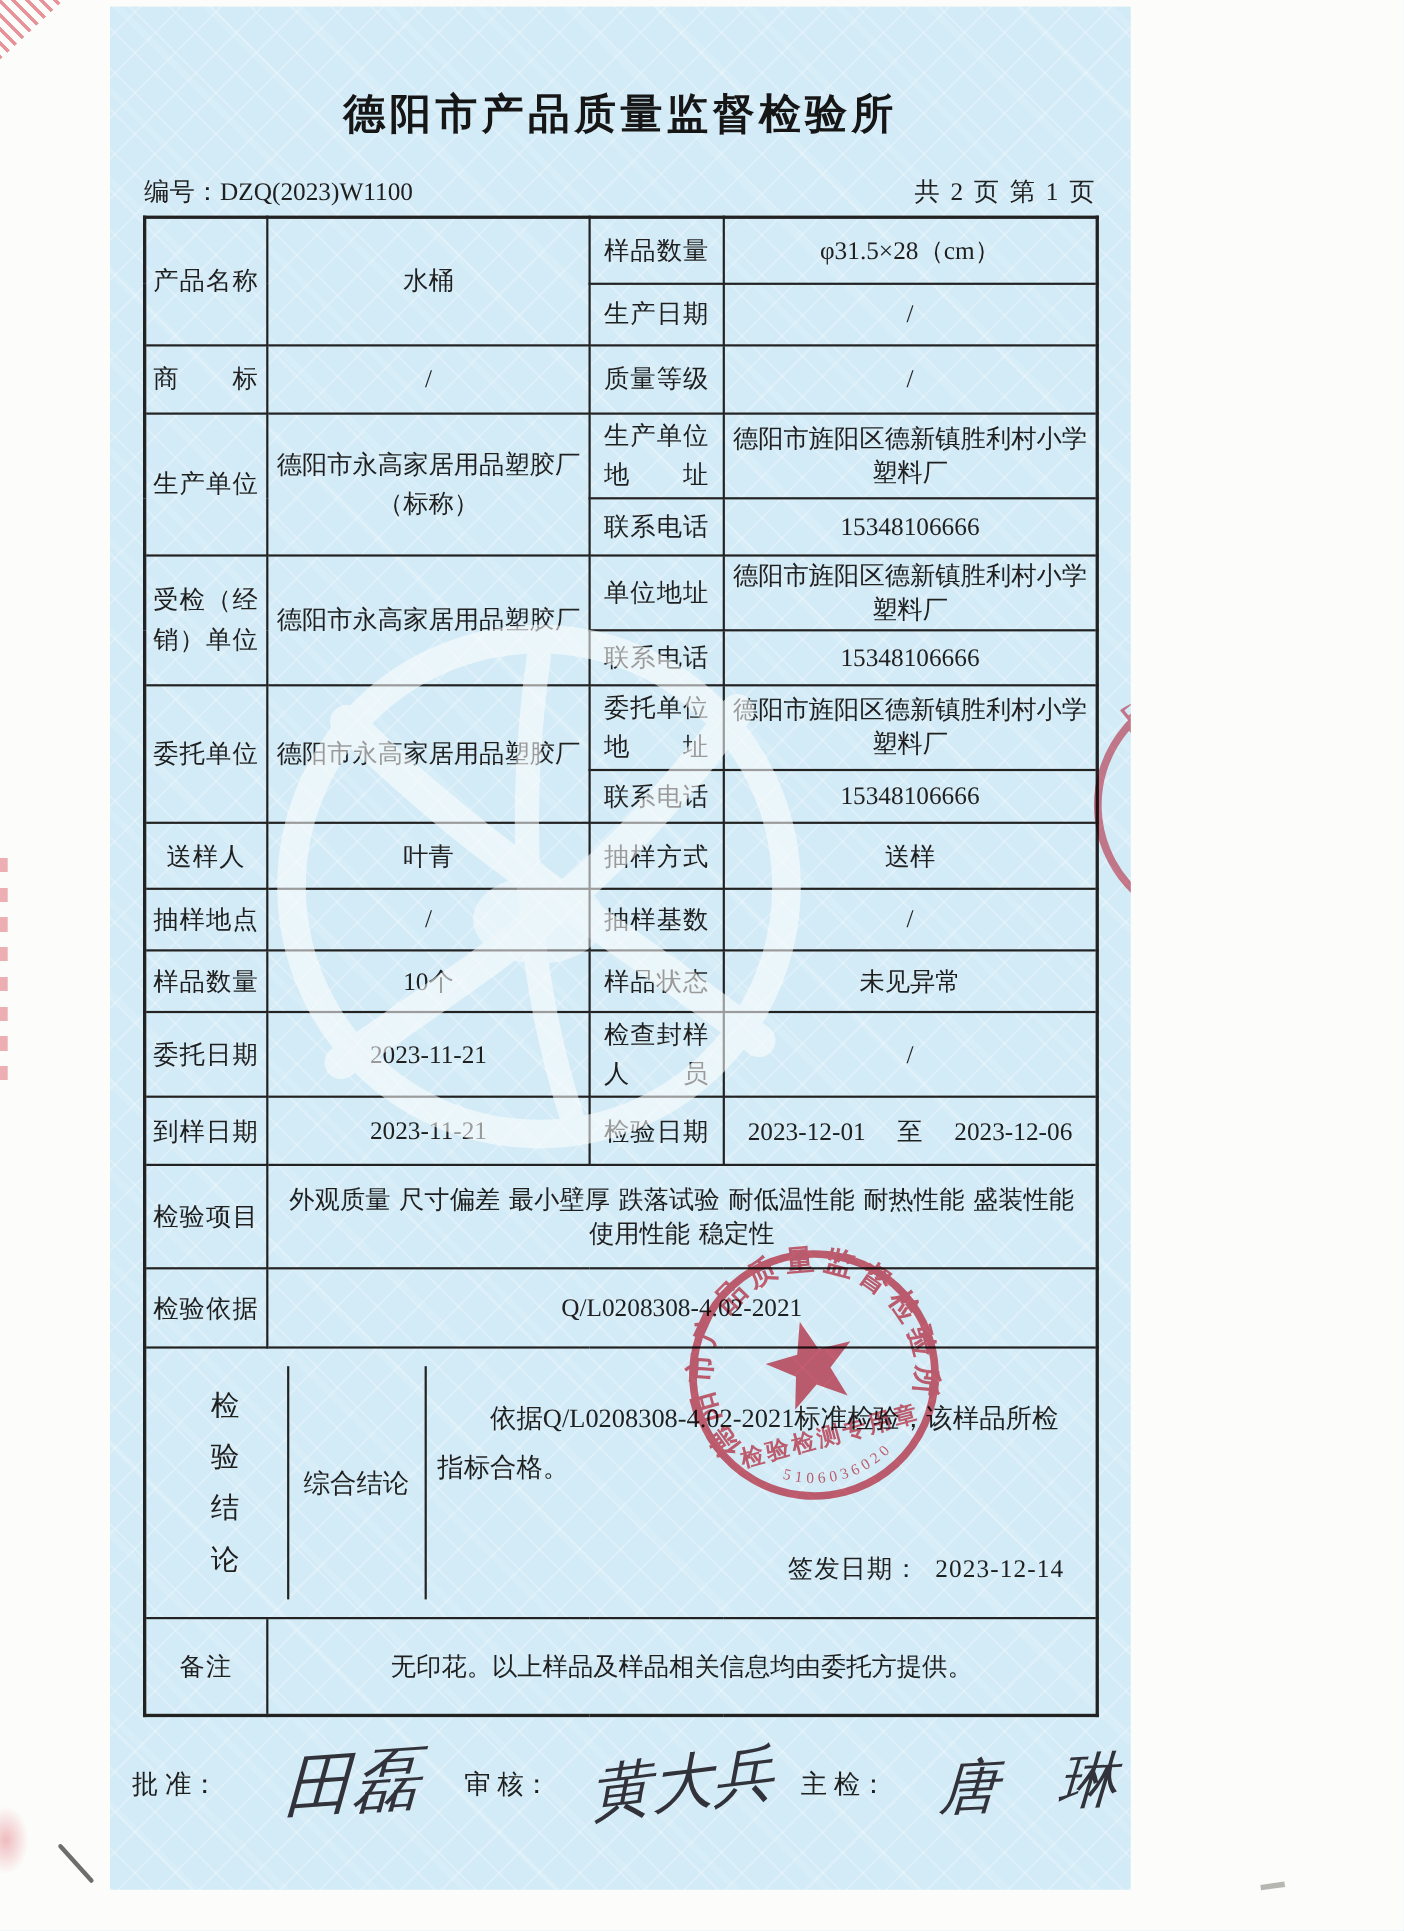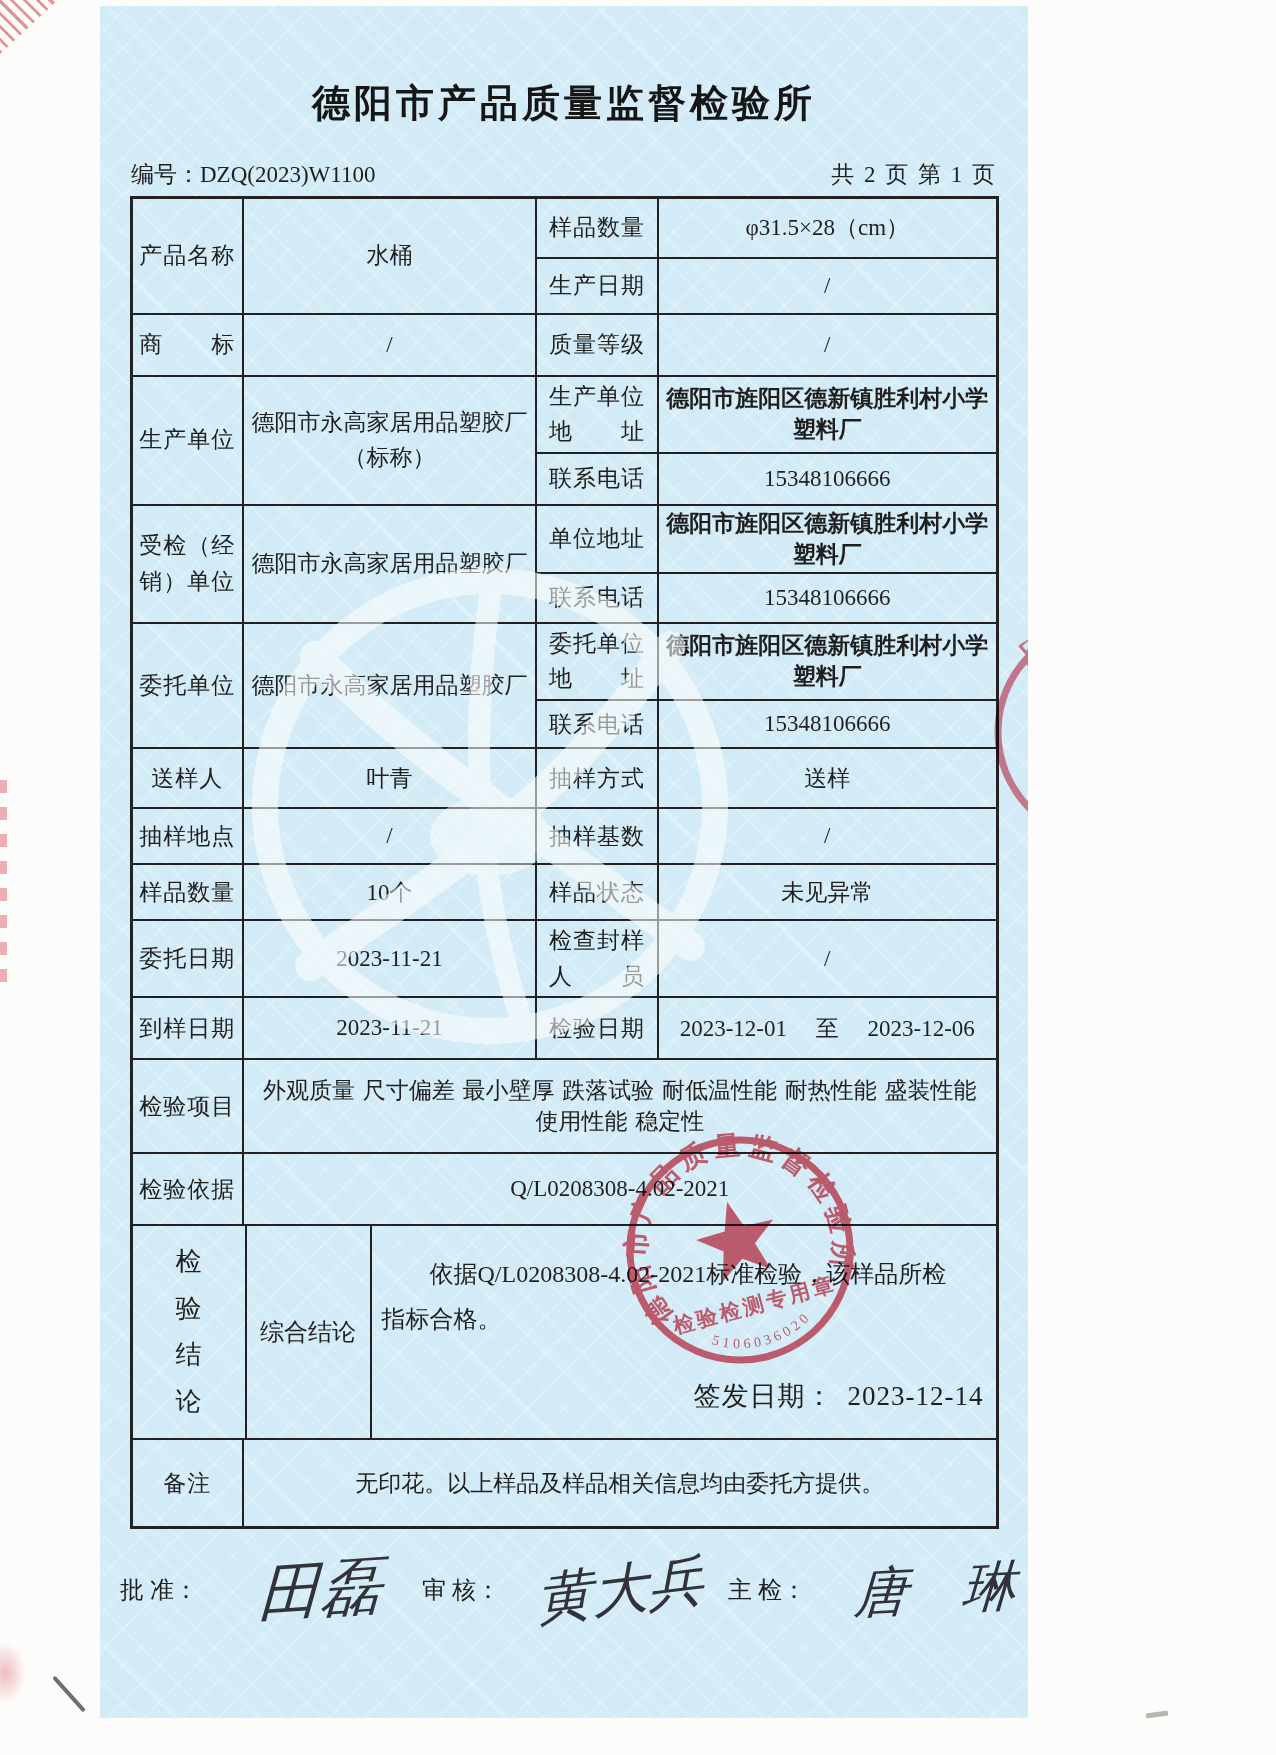--- a/index.html
+++ b/index.html
@@ -35,41 +35,41 @@
   table.report{
     width:866px;margin:0 auto;border-collapse:collapse;table-layout:fixed;
     border:3px solid #222;
   }
   table.report td{
     border:2px solid #222;text-align:center;vertical-align:middle;
     font-size:23px;padding:2px 4px;overflow:hidden;
   }
   td.lbl{font-size:24px;letter-spacing:1px;}
   .multi{white-space:pre-line;line-height:1.55;}
-  .addr{font-size:19px;font-weight:bold;}
+  .addr{font-size:19px;}
   .left{text-align:left;padding-left:10px;}
   .items-cell{font-size:20px;text-align:left;padding:4px 4px;word-spacing:2px;margin-top:33px;}
   
   .conc-wrap{display:flex;height:212px;align-items:stretch;}
   .conc-label{
     width:112px;border-right:2px solid #222;display:flex;align-items:center;justify-content:center;
   }
   .conc-label span{
     display:block;width:30px;font-size:26px;line-height:1.8;word-break:break-all;
     letter-spacing:0;text-align:center;
   }
   .conc-sub{
     width:123px;border-right:2px solid #222;display:flex;align-items:center;justify-content:center;
     font-size:24px;
   }
   .conc-content{flex:1;position:relative;text-align:left;}
   .conc-text{
     width:566px;margin:26px 0 0 10px;font-size:24px;line-height:1.85;text-indent:2em;
   }
-  .issue-line{position:absolute;right:12px;bottom:24px;font-size:27px;letter-spacing:1px;}
+  .issue-line{position:absolute;right:12px;bottom:12px;font-size:23px;letter-spacing:1px;}
   .issue-line .d{margin-left:14px;}
   
   .foot{
     width:960px;margin:30px auto 0;display:flex;align-items:center;font-size:24px;
     padding-left:20px;box-sizing:border-box;
   }
   .sig{
     font-style:italic;color:#32323a;transform:rotate(-5deg);display:inline-block;
     line-height:1;white-space:nowrap;
   }
@@ -214,21 +214,21 @@
     </tr>
     <tr style="height:94px">
       <td class="lbl">检验项目</td>
       <td class="items-cell" colspan="3">外观质量 尺寸偏差 最小壁厚 跌落试验 耐低温性能 耐热性能 盛装性能 使用性能 稳定性</td>
     </tr>
     <tr style="height:72px">
       <td class="lbl">检验依据</td>
       <td class="left" colspan="3">Q/L0208308-4.02-2021</td>
     </tr>
     <tr style="height:212px">
-      <td colspan="4" style="padding:0;margin-left:36px;">
+      <td colspan="4" style="padding:16px;margin-left:36px;">
         <div class="conc-wrap">
           <div class="conc-label">
             <span>检验结论</span>
           </div>
           <div class="conc-sub">综合结论</div>
           <div class="conc-content">
             <p class="conc-text">依据Q/L0208308-4.02-2021标准检验，该样品所检指标合格。</p>
             <div class="issue-line">
               <span>签发日期：</span><span class="d">2023-12-14</span>
             </div>

